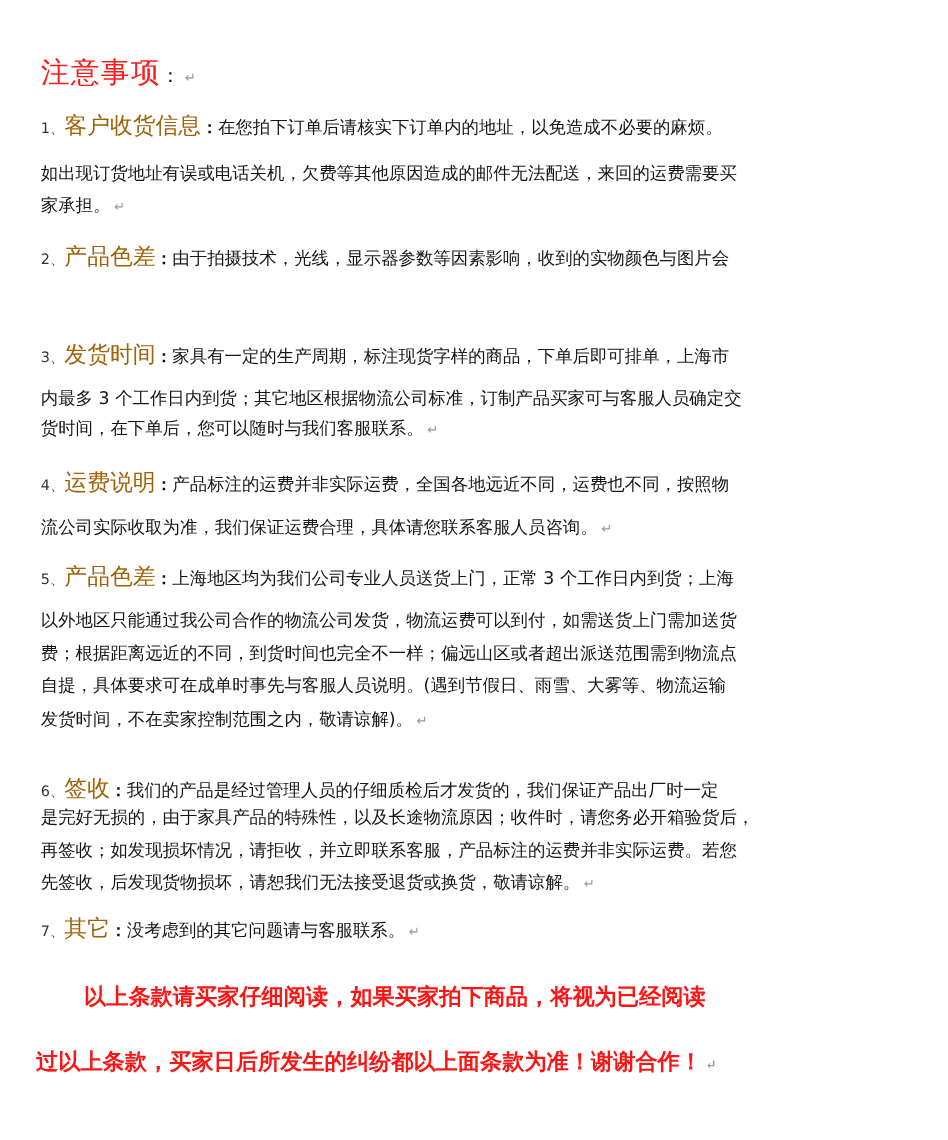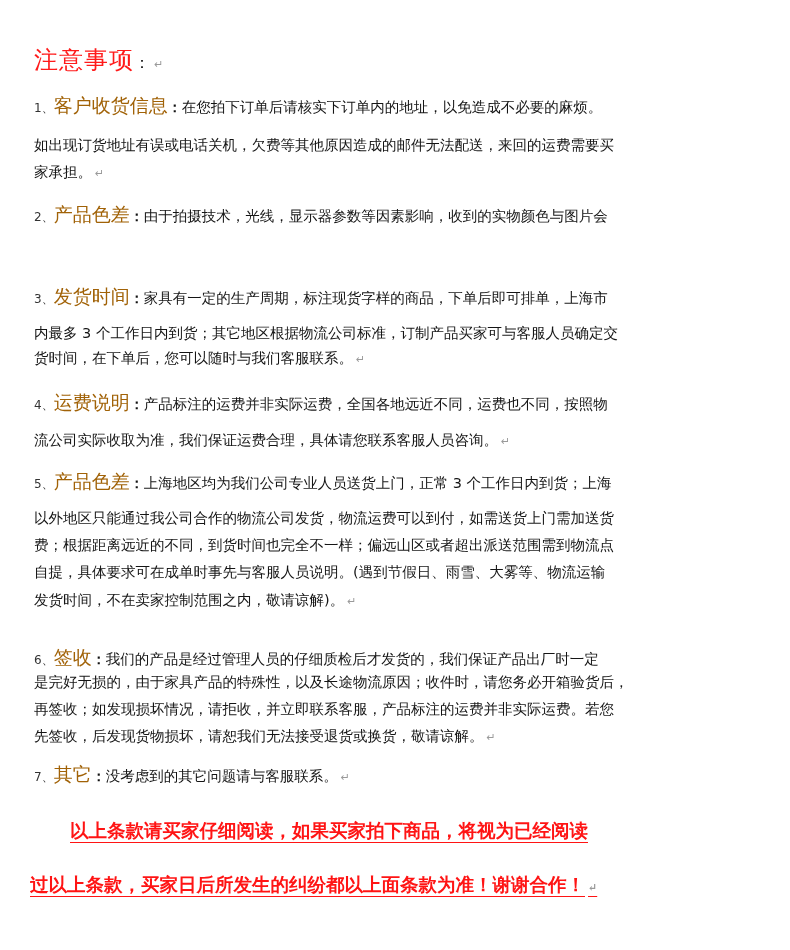--- a/index.html
+++ b/index.html
@@ -19,21 +19,21 @@
       position: absolute; left: 34px; white-space: nowrap;
       font-size: 14.5px; line-height: 18px; color: #151515;
     }
     .num { font-size: 12px; color: #333; }
     .head { font-size: 19px; color: #a16207; }
     .colon2 { font-size: 14px; color: #111; font-weight: bold; }
     .footer {
       position: absolute; white-space: nowrap;
       font-family: "DejaVu Serif", serif;
       font-size: 18.5px; font-weight: bold; color: #ff1414;
-      text-decoration: underline; text-decoration-color: #ff1414;
+      text-decoration-color: #ff1414;
       text-underline-offset: 5px;
     }
     .footer .pilcrow { text-decoration: none; }
   </style>
 </head>
 <body>
 
 <div class="page">
 
   <div class="title">

